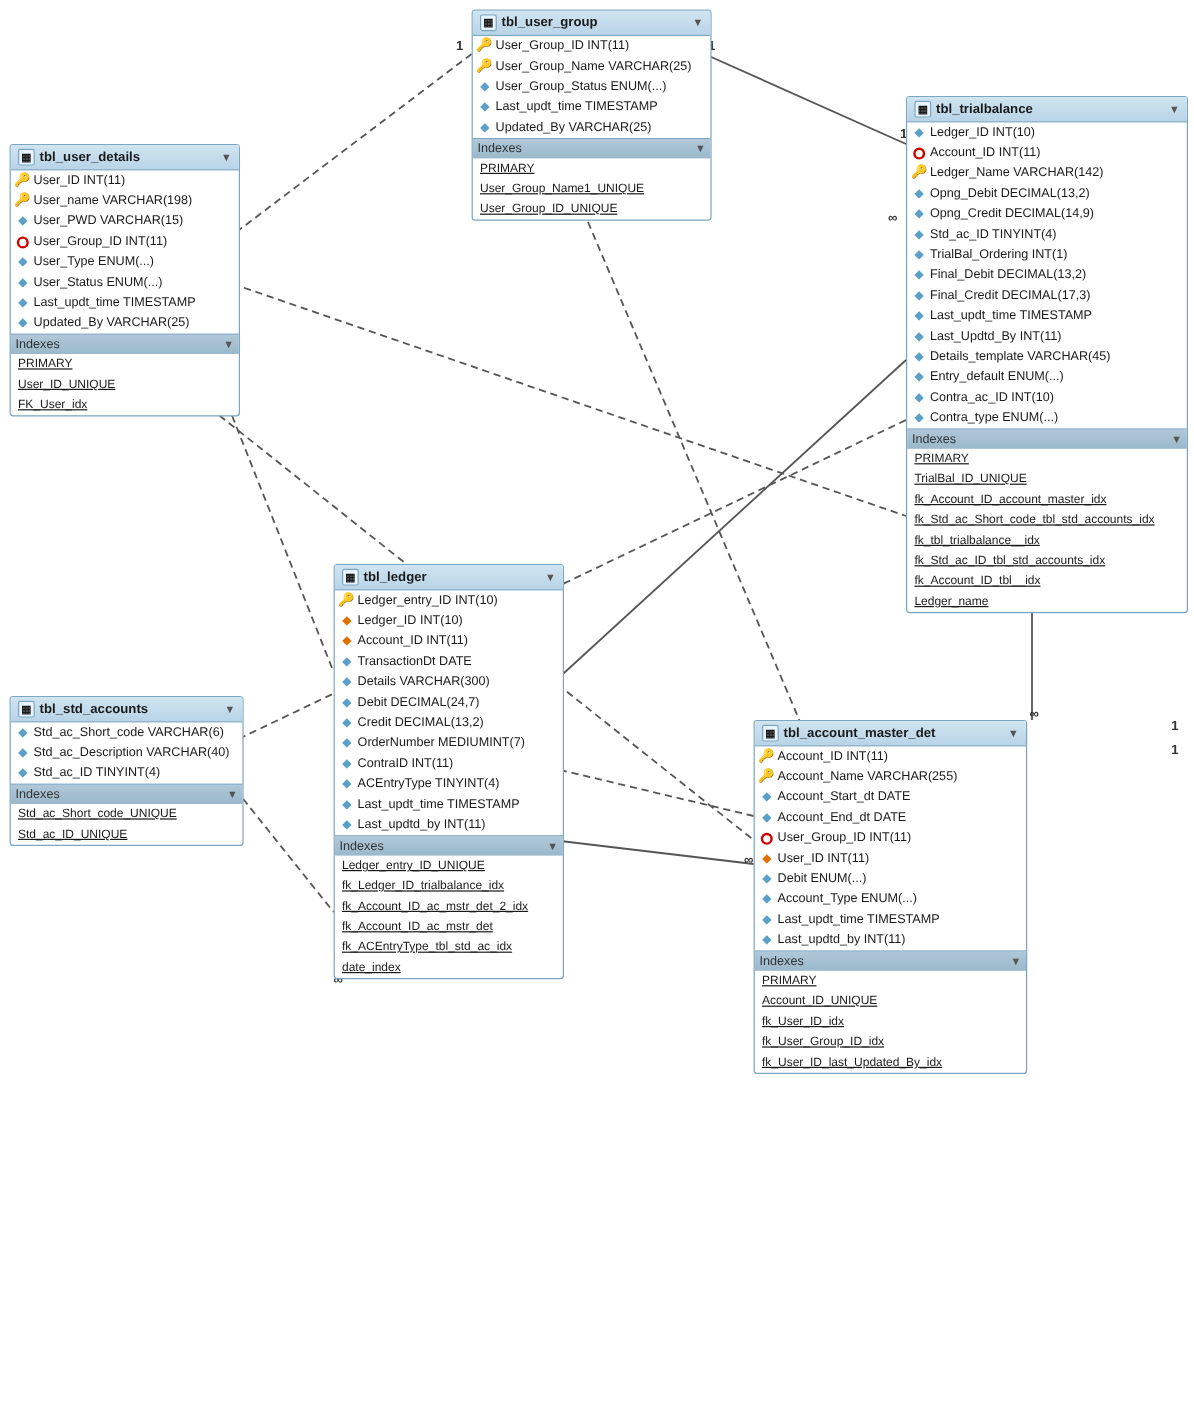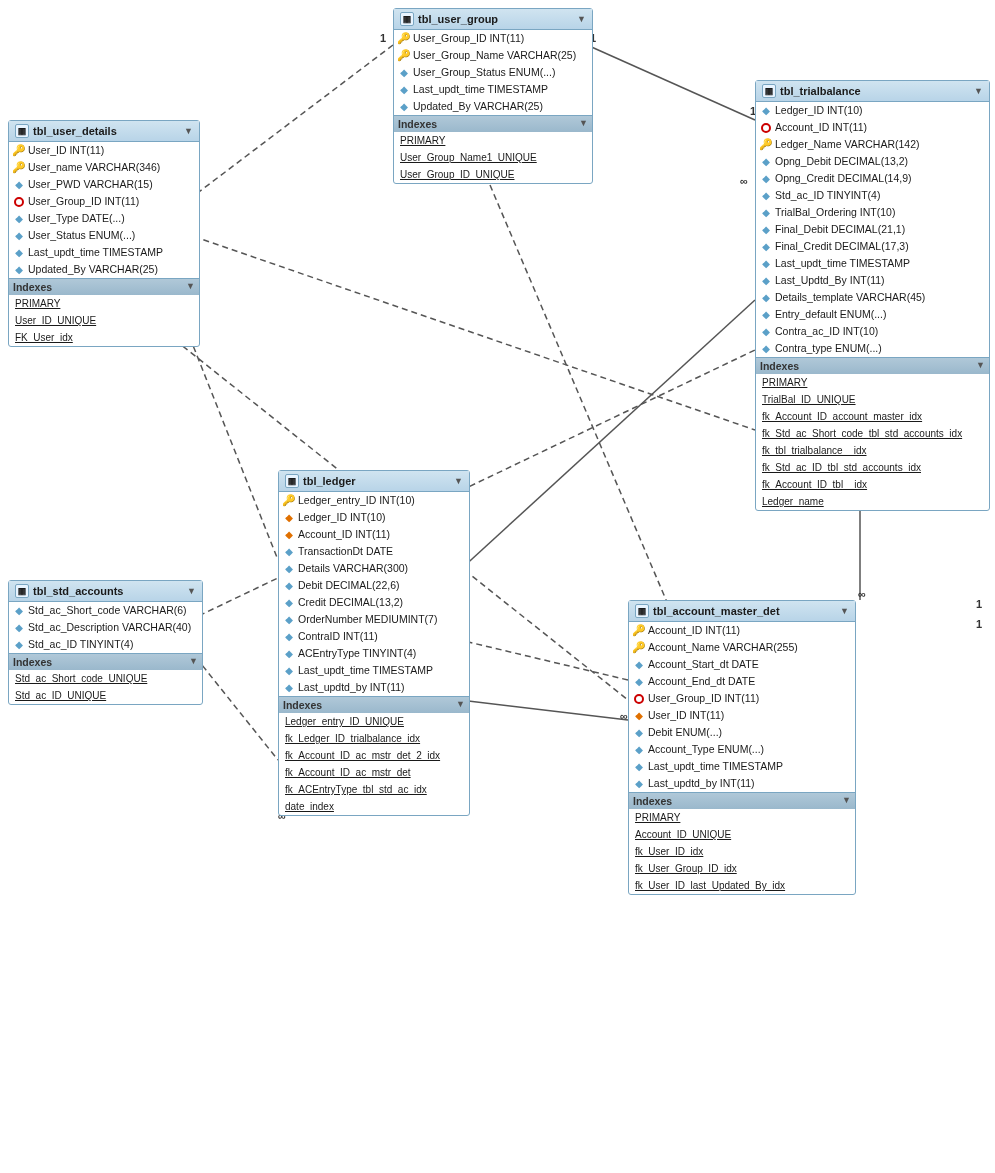--- a/index.html
+++ b/index.html
@@ -92,21 +92,22 @@
       border: 2px solid #cc0000;
       border-radius: 50%;
       display: inline-block;
     }
 
     .indexes-header {
       background: linear-gradient(to bottom, #b0c8d8, #9ab8cc);
       border-top: 1px solid #7aa6c2;
       padding: 2px 4px;
       display: flex;
-      font-weight: bold;
+      align-items: center;
+      font-weight: normal;
       font-size: 10.5px;
       color: #333;
     }
 
     .index-row {
       padding: 1px 6px;
       font-size: 10px;
       color: #1a1a1a;
       line-height: 15px;
       text-decoration: underline;
@@ -219,35 +220,35 @@
     <div class="table-header-icon">▦</div>
     <span>tbl_user_details</span>
     <span class="dropdown-arrow">▼</span>
   </div>
   <div class="field-row">
     <span class="field-icon icon-key">🔑</span>
     <span>User_ID INT(11)</span>
   </div>
   <div class="field-row">
     <span class="field-icon icon-key">🔑</span>
-    <span>User_name VARCHAR(346)</span>
+    <span>User_name VARCHAR(198)</span>
   </div>
   <div class="field-row">
     <span class="field-icon icon-diamond">◆</span>
     <span>User_PWD VARCHAR(15)</span>
   </div>
   <div class="field-row">
     <span class="field-icon">
         <span class="icon-circle-red"></span>
       </span>
     <span>User_Group_ID INT(11)</span>
   </div>
   <div class="field-row">
     <span class="field-icon icon-diamond">◆</span>
-    <span>User_Type DATE(...)</span>
+    <span>User_Type ENUM(...)</span>
   </div>
   <div class="field-row">
     <span class="field-icon icon-diamond">◆</span>
     <span>User_Status ENUM(...)</span>
   </div>
   <div class="field-row">
     <span class="field-icon icon-diamond">◆</span>
     <span>Last_updt_time TIMESTAMP</span>
   </div>
   <div class="field-row">
@@ -290,25 +291,25 @@
   <div class="field-row">
     <span class="field-icon icon-diamond">◆</span>
     <span>Opng_Credit DECIMAL(14,9)</span>
   </div>
   <div class="field-row">
     <span class="field-icon icon-diamond">◆</span>
     <span>Std_ac_ID TINYINT(4)</span>
   </div>
   <div class="field-row">
     <span class="field-icon icon-diamond">◆</span>
-    <span>TrialBal_Ordering INT(10)</span>
-  </div>
-  <div class="field-row">
-    <span class="field-icon icon-diamond">◆</span>
-    <span>Final_Debit DECIMAL(21,1)</span>
+    <span>TrialBal_Ordering INT(1)</span>
+  </div>
+  <div class="field-row">
+    <span class="field-icon icon-diamond">◆</span>
+    <span>Final_Debit DECIMAL(13,2)</span>
   </div>
   <div class="field-row">
     <span class="field-icon icon-diamond">◆</span>
     <span>Final_Credit DECIMAL(17,3)</span>
   </div>
   <div class="field-row">
     <span class="field-icon icon-diamond">◆</span>
     <span>Last_updt_time TIMESTAMP</span>
   </div>
   <div class="field-row">
@@ -392,21 +393,21 @@
   <div class="field-row">
     <span class="field-icon icon-diamond">◆</span>
     <span>TransactionDt DATE</span>
   </div>
   <div class="field-row">
     <span class="field-icon icon-diamond">◆</span>
     <span>Details VARCHAR(300)</span>
   </div>
   <div class="field-row">
     <span class="field-icon icon-diamond">◆</span>
-    <span>Debit DECIMAL(22,6)</span>
+    <span>Debit DECIMAL(24,7)</span>
   </div>
   <div class="field-row">
     <span class="field-icon icon-diamond">◆</span>
     <span>Credit DECIMAL(13,2)</span>
   </div>
   <div class="field-row">
     <span class="field-icon icon-diamond">◆</span>
     <span>OrderNumber MEDIUMINT(7)</span>
   </div>
   <div class="field-row">

